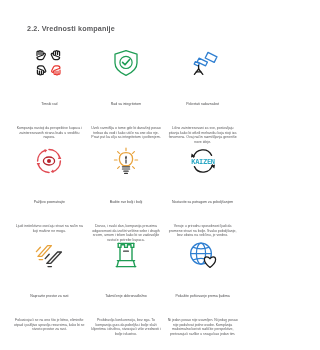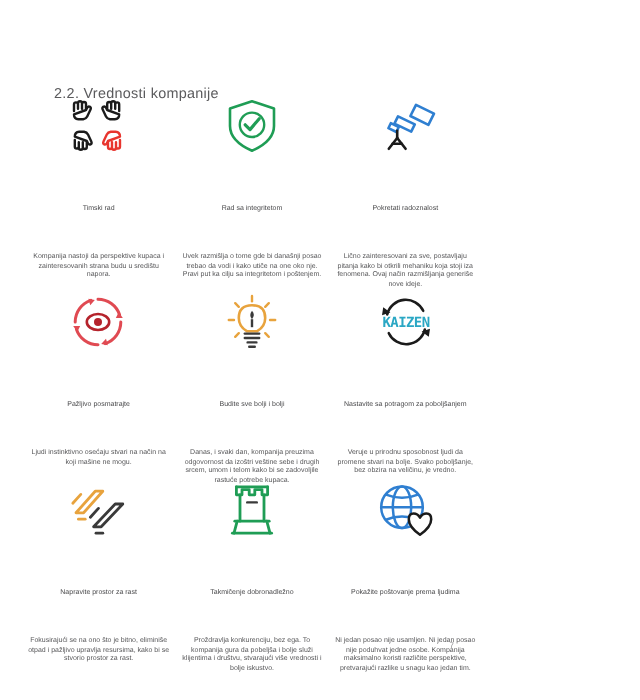--- a/index.html
+++ b/index.html
@@ -11,25 +11,25 @@
     overflow:hidden;
     position:relative;
   }
   .page{
     position:absolute;inset:0;
     background:#fff;
     padding:0;
   }
   .page-title{
     position:absolute;
-    left:27px;top:42px;
+    left:27px;top:24px;
     font-size:7.2px;
     letter-spacing:.15px;
     color:#5a5a5c;
-    font-weight:400;
+    font-weight:700;
     white-space:nowrap;
     text-align:right;
   }
   .grid{
     position:absolute;
     left:12px;right:8px;top:48px;
     display:grid;
     grid-template-columns:repeat(3,1fr);
     column-gap:2px;
     row-gap:0px;

